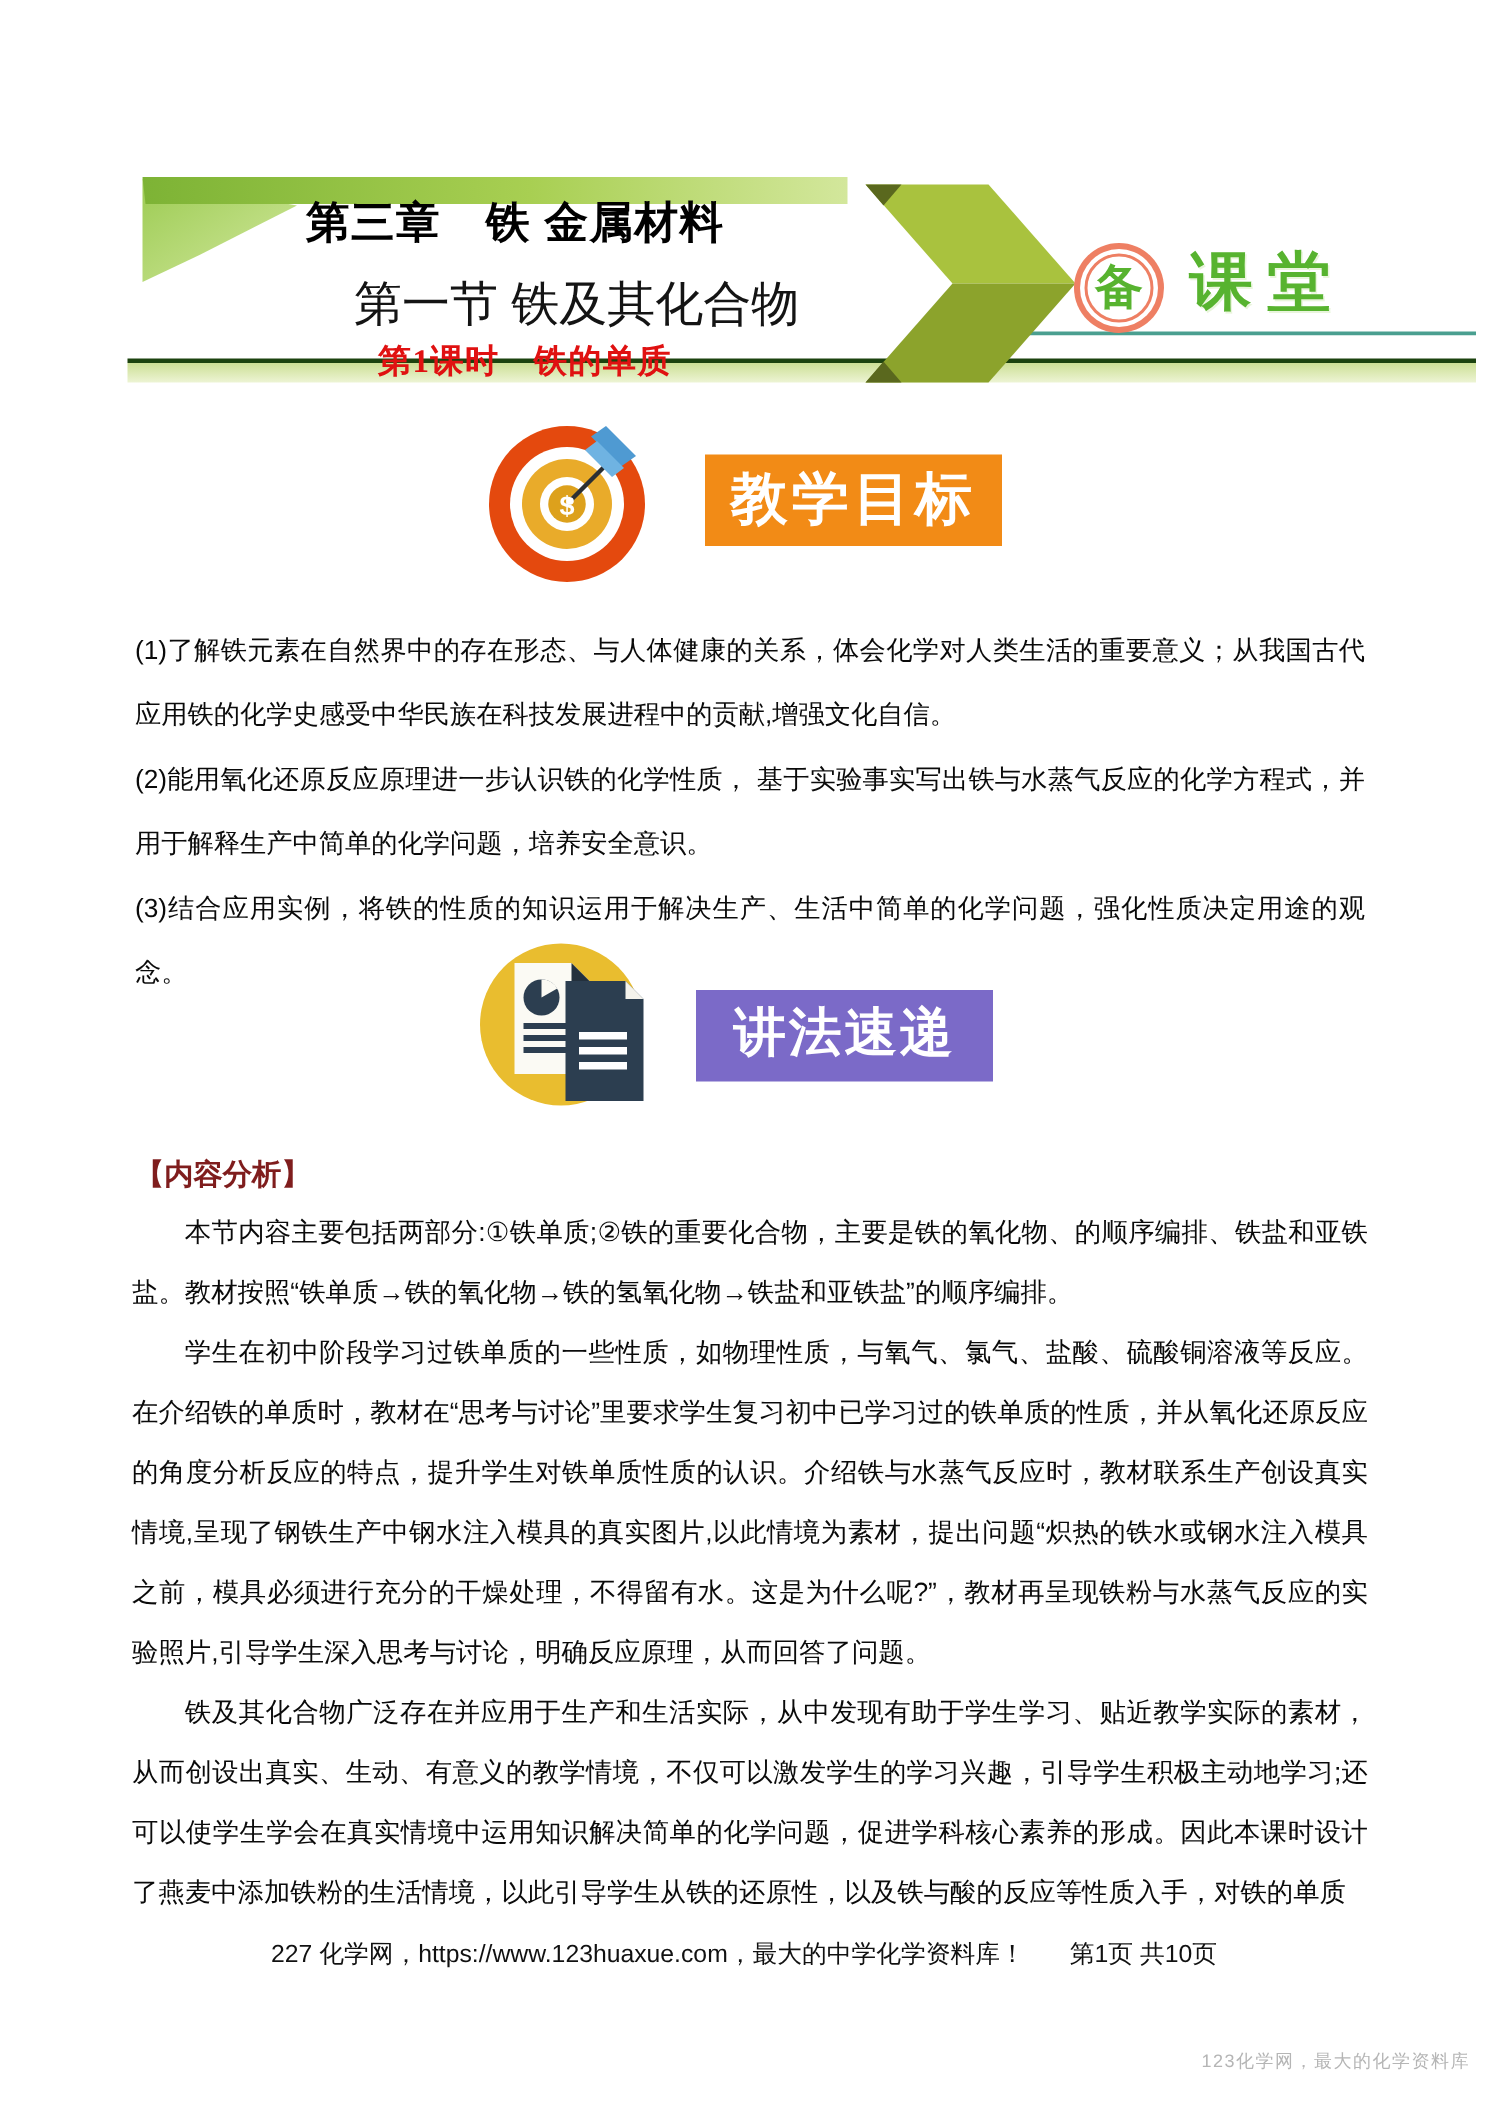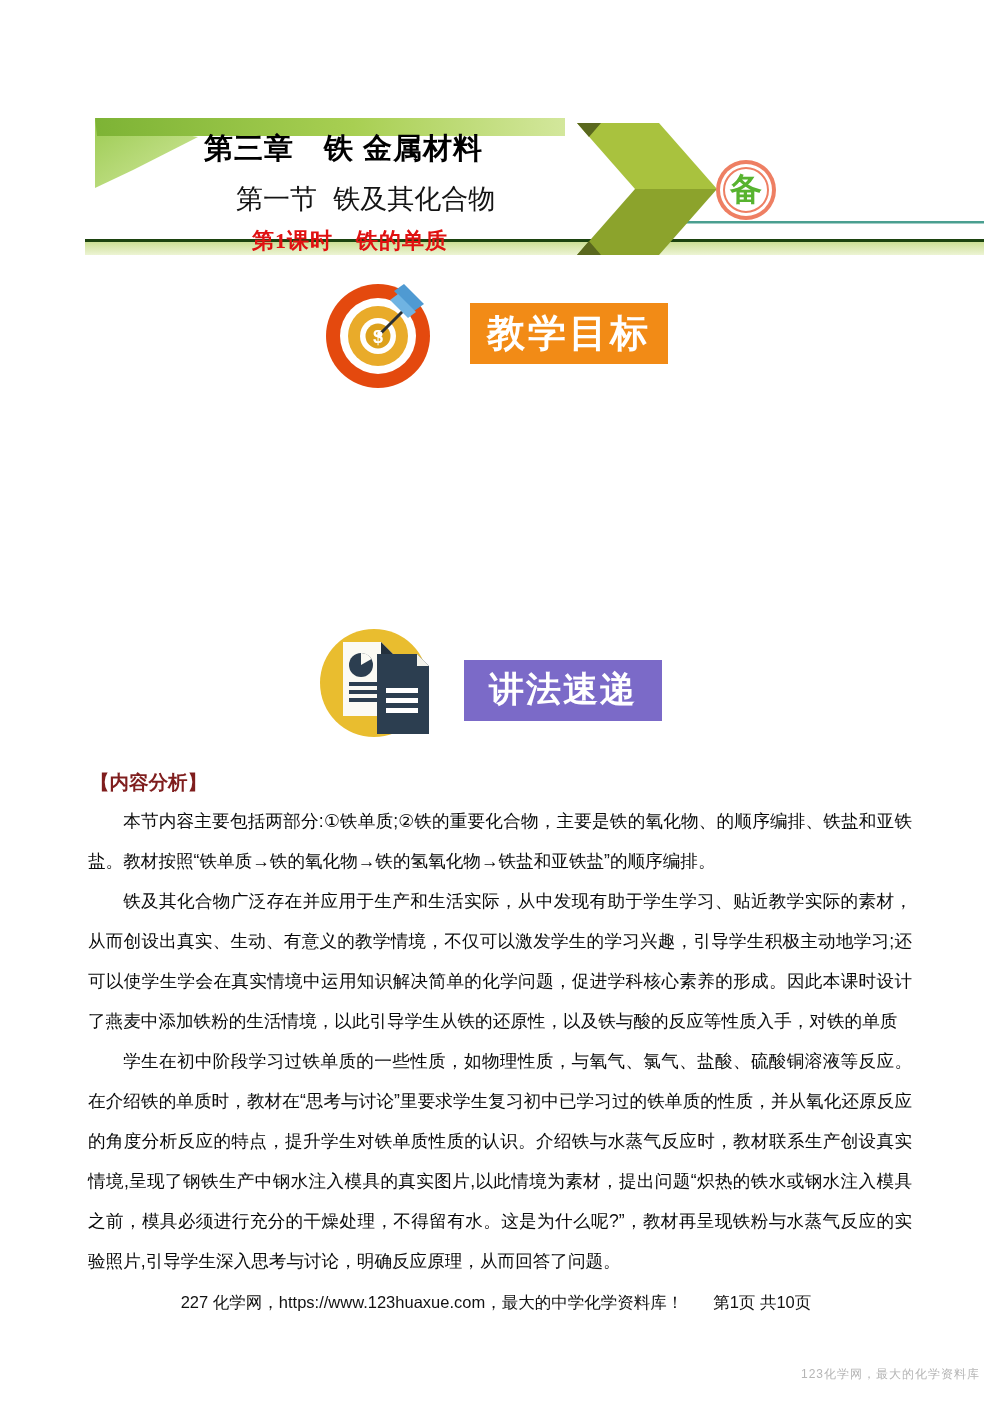--- a/index.html
+++ b/index.html
@@ -15,22 +15,22 @@
   }
   .header-art { position: absolute; left: 0; top: 0; }
 
   .chapter-title {
     position: absolute; left: 204px; top: 129px;
     font-size: 29px; font-weight: bold; color: #000;
     letter-spacing: 1px; white-space: nowrap;
   }
   .section-title {
     position: absolute; left: 236px; top: 181px;
-    font-size: 27px; color: #141414;
-    font-family: Liberation Mono, monospace;
+    font-size: 32px; color: #141414;
+    font-family: Liberation Sans, sans-serif;
     white-space: nowrap;
   }
   .lesson-title {
     position: absolute; left: 252px; top: 226px;
     font-size: 22px; font-weight: bold; color: #e01111;
     font-family: "Liberation Serif", "DejaVu Serif", serif;
     letter-spacing: 1px; white-space: nowrap; z-index: 3;
   }
 
   .badge { position: absolute; left: 716px; top: 160px; display: flex; align-items: center; z-index: 3; }
@@ -136,37 +136,43 @@
       <polygon points="577,255 601,255 589,241" fill="#5a681e"></polygon>
     </g>
   </svg>
 
   <div class="chapter-title">第三章　铁 金属材料</div>
   <div class="section-title">第一节 铁及其化合物</div>
   <div class="lesson-title">第1课时　铁的单质</div>
 
   <div class="badge">
     <span class="badge-seal">备</span>
+    <span class="badge-label">课堂</span>
   </div>
 
   <svg class="icon-svg" style="left:320px; top:270px;" width="120" height="132" viewBox="0 0 120 132">
     <circle cx="58" cy="66" r="52" fill="#e4490e"></circle>
     <circle cx="58" cy="66" r="38" fill="#ffffff"></circle>
     <circle cx="58" cy="66" r="30" fill="#e9ab2a"></circle>
     <circle cx="58" cy="66" r="18" fill="#ffffff"></circle>
     <circle cx="58" cy="66" r="12.5" fill="#dda11c"></circle>
     <text x="58" y="73" text-anchor="middle" font-size="18" font-weight="bold" fill="#ffffff" font-family="Liberation Sans, DejaVu Sans, sans-serif">$</text>
     <line x1="92" y1="32" x2="60" y2="64" stroke="#2b2f33" stroke-width="3"></line>
     <polygon points="84,14 104,34 94,41 74,21" fill="#4f9ad2"></polygon>
     <polygon points="78,24 96,42 88,48 70,30" fill="#6fb3e2"></polygon>
     <circle cx="60" cy="64" r="2.5" fill="#ffffff"></circle>
   </svg>
 
   <div class="banner banner-orange">教学目标</div>
 
+  <div class="objectives">
+    <p>(1)了解铁元素在自然界中的存在形态、与人体健康的关系，体会化学对人类生活的重要意义；从我国古代应用铁的化学史感受中华民族在科技发展进程中的贡献,增强文化自信。</p>
+    <p>(2)能用氧化还原反应原理进一步认识铁的化学性质， 基于实验事实写出铁与水蒸气反应的化学方程式，并用于解释生产中简单的化学问题，培养安全意识。</p>
+    <p>(3)结合应用实例，将铁的性质的知识运用于解决生产、生活中简单的化学问题，强化性质决定用途的观念。</p>
+  </div>
 
   <svg class="icon-svg" style="left:313px; top:622px;" width="124" height="122" viewBox="0 0 124 122">
     <circle cx="61" cy="61" r="54" fill="#e9bd2f"></circle>
 
     <g>
       <path d="M30,20 H68 L80,32 V94 H30 Z" fill="#fbfaf4"></path>
       <polygon points="68,20 80,32 68,32" fill="#23303d"></polygon>
       <circle cx="48" cy="43" r="12" fill="#2c3e50"></circle>
       <path d="M48,43 L48,31 A12,12 0 0 1 58.5,37 Z" fill="#fbfaf4"></path>
       <rect x="36" y="60" width="34" height="4" fill="#2c3e50"></rect>
@@ -181,22 +187,22 @@
       <rect x="73" y="76" width="32" height="5" fill="#ffffff"></rect>
       <rect x="73" y="86" width="32" height="5" fill="#ffffff"></rect>
     </g>
   </svg>
 
   <div class="banner banner-purple">讲法速递</div>
 
   <div class="analysis-heading">【内容分析】</div>
   <div class="analysis">
     <p>本节内容主要包括两部分:①铁单质;②铁的重要化合物，主要是铁的氧化物、的顺序编排、铁盐和亚铁盐。教材按照“铁单质→铁的氧化物→铁的氢氧化物→铁盐和亚铁盐”的顺序编排。</p>
+    <p>学生在初中阶段学习过铁单质的一些性质，如物理性质，与氧气、氯气、盐酸、硫酸铜溶液等反应。在介绍铁的单质时，教材在“思考与讨论”里要求学生复习初中已学习过的铁单质的性质，并从氧化还原反应的角度分析反应的特点，提升学生对铁单质性质的认识。介绍铁与水蒸气反应时，教材联系生产创设真实情境,呈现了钢铁生产中钢水注入模具的真实图片,以此情境为素材，提出问题“炽热的铁水或钢水注入模具之前，模具必须进行充分的干燥处理，不得留有水。这是为什么呢?”，教材再呈现铁粉与水蒸气反应的实验照片,引导学生深入思考与讨论，明确反应原理，从而回答了问题。</p>
     <p>铁及其化合物广泛存在并应用于生产和生活实际，从中发现有助于学生学习、贴近教学实际的素材，从而创设出真实、生动、有意义的教学情境，不仅可以激发学生的学习兴趣，引导学生积极主动地学习;还可以使学生学会在真实情境中运用知识解决简单的化学问题，促进学科核心素养的形成。因此本课时设计了燕麦中添加铁粉的生活情境，以此引导学生从铁的还原性，以及铁与酸的反应等性质入手，对铁的单质</p>
-    <p>学生在初中阶段学习过铁单质的一些性质，如物理性质，与氧气、氯气、盐酸、硫酸铜溶液等反应。在介绍铁的单质时，教材在“思考与讨论”里要求学生复习初中已学习过的铁单质的性质，并从氧化还原反应的角度分析反应的特点，提升学生对铁单质性质的认识。介绍铁与水蒸气反应时，教材联系生产创设真实情境,呈现了钢铁生产中钢水注入模具的真实图片,以此情境为素材，提出问题“炽热的铁水或钢水注入模具之前，模具必须进行充分的干燥处理，不得留有水。这是为什么呢?”，教材再呈现铁粉与水蒸气反应的实验照片,引导学生深入思考与讨论，明确反应原理，从而回答了问题。</p>
   </div>
 
   <div class="footer">
     <span>227 化学网，https://www.123huaxue.com，最大的中学化学资料库！</span><span class="pgap">第1页 共10页</span>
   </div>
 
   <div class="watermark">123化学网，最大的化学资料库</div>
 
 </div>
 

